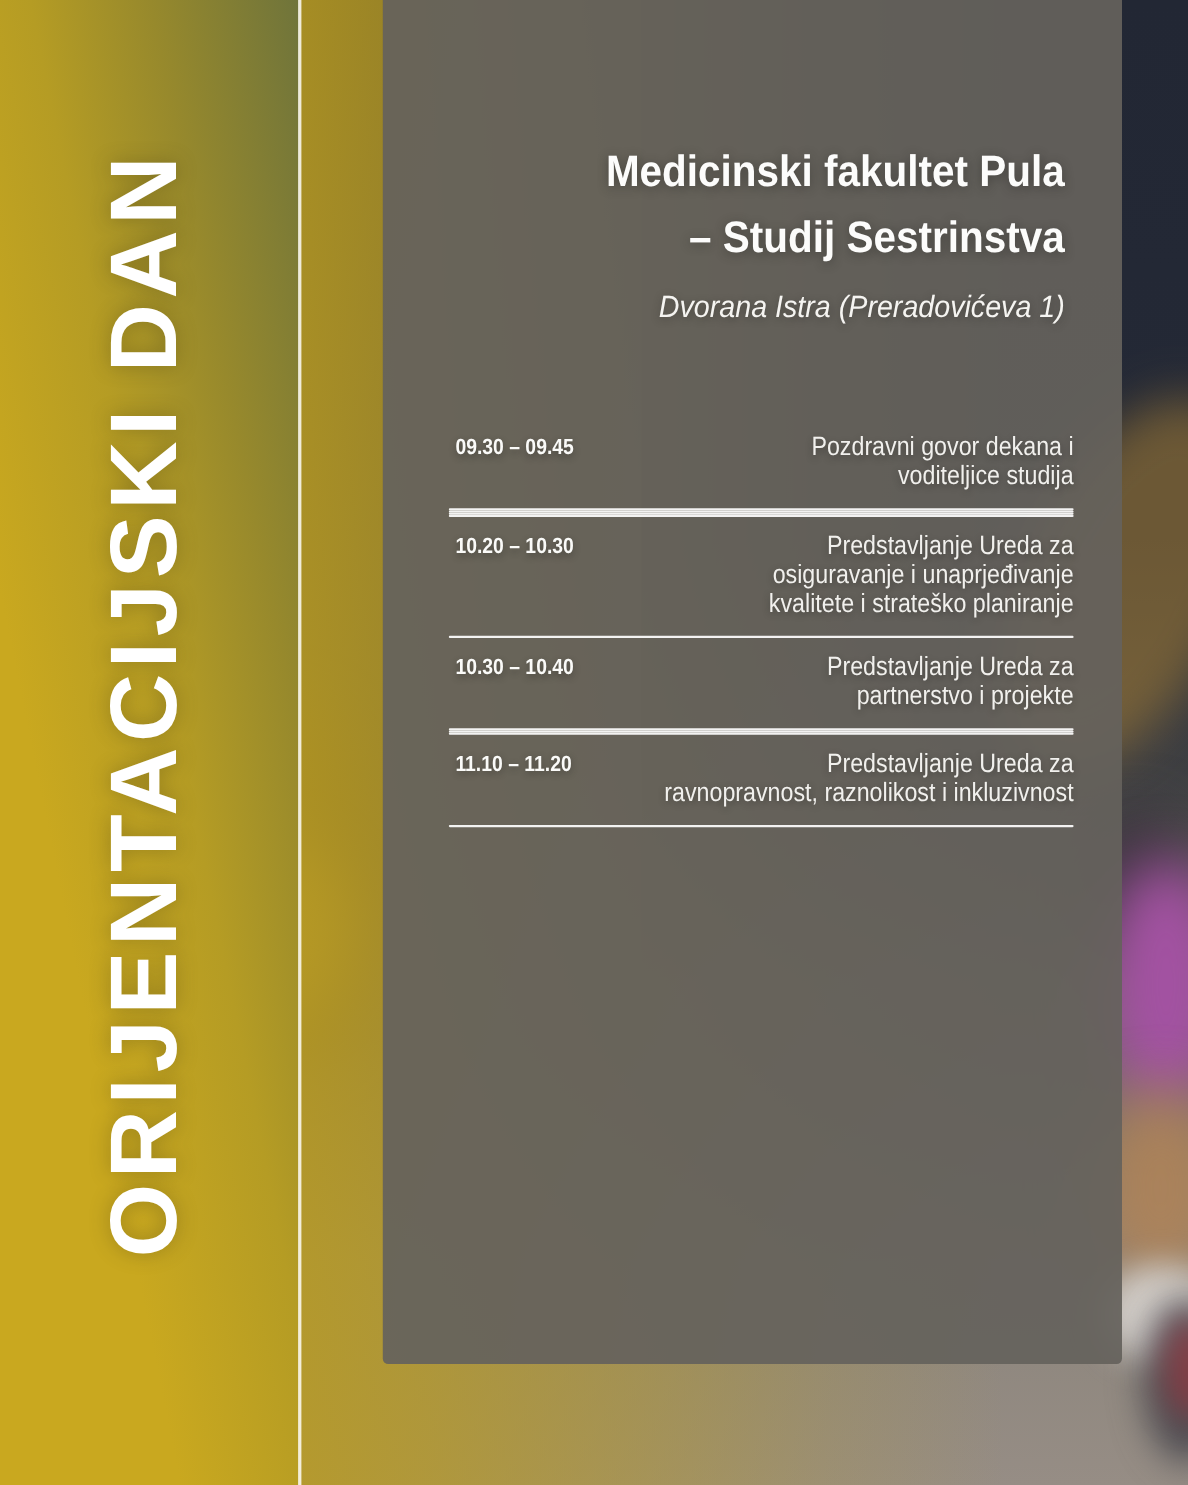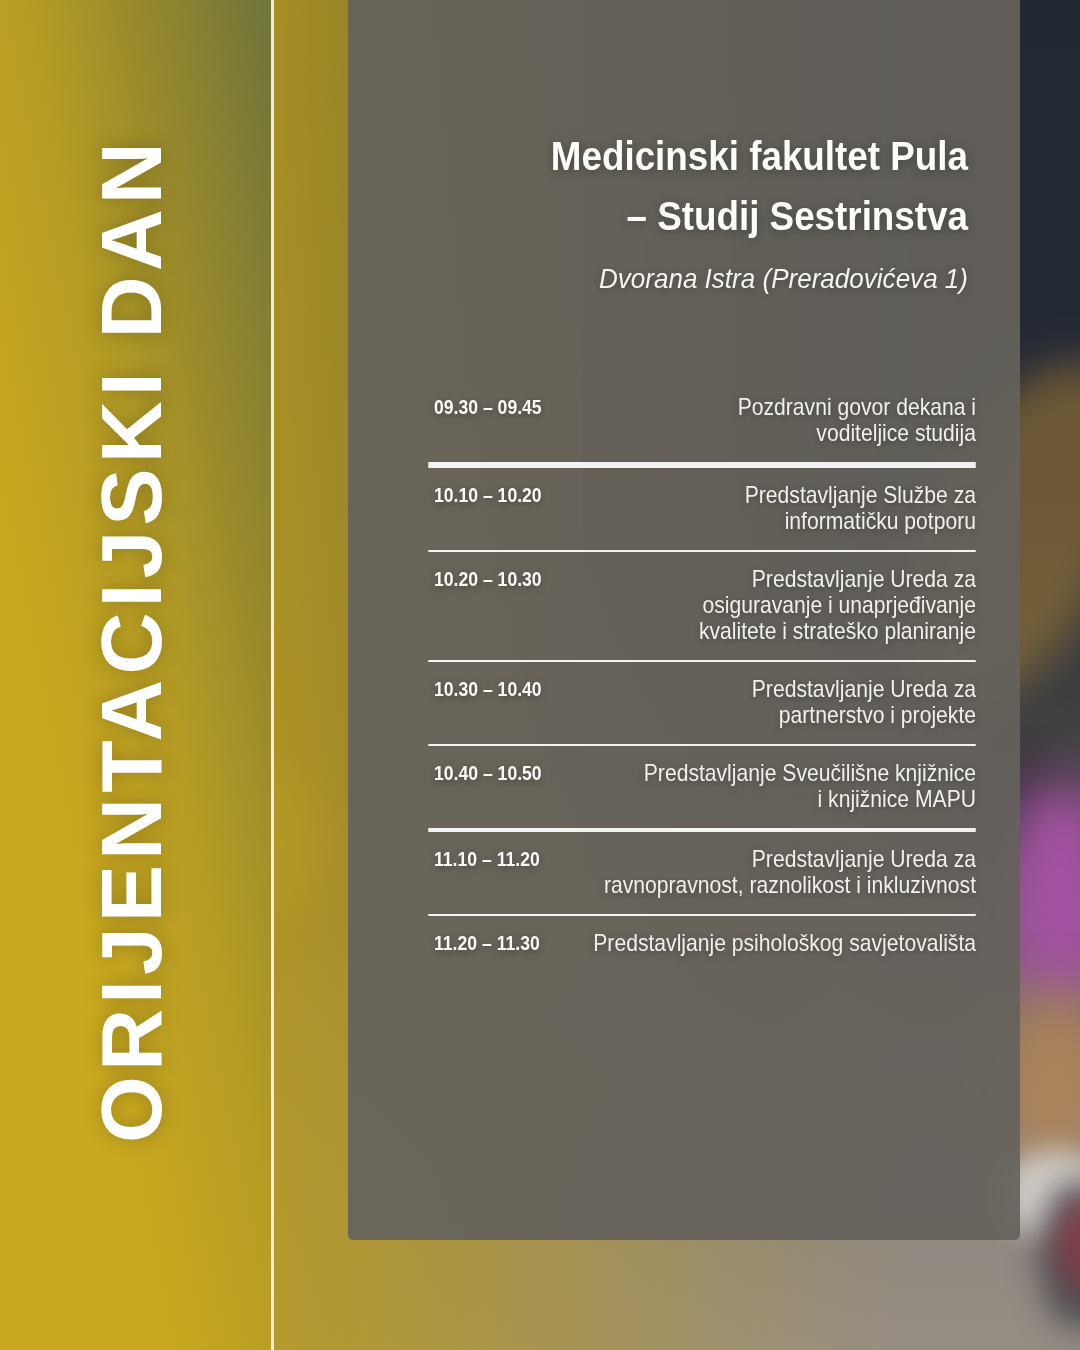--- a/index.html
+++ b/index.html
@@ -69,21 +69,21 @@
     font-size:40px; font-weight:800; line-height:60px; color:#fcfcfb;
     transform:scaleX(.92); transform-origin:100% 50%;
     text-shadow:0 2px 10px rgba(35,35,30,.45);
   }
   .venue-subtitle {
     margin-top:16px; font-size:28px; line-height:34px; font-style:italic;
     color:#f5f4f1; transform:scaleX(.93); transform-origin:100% 50%;
     text-shadow:0 2px 8px rgba(35,35,30,.4);
   }
 
-  .schedule { margin-top:84px; padding:0 44px 0 80px; }
+  .schedule { margin-top:84px; padding:0 44px 0 60px; }
   .row { position:relative; padding:14px 0 16px; }
   .time {
     position:absolute; left:6px; top:14px;
     font-size:20px; font-weight:700; color:#fafaf8; white-space:nowrap;
     line-height:26px; transform:scaleX(.88); transform-origin:0 50%;
     text-shadow:0 2px 7px rgba(35,35,30,.45);
   }
   .desc {
     width:100%; text-align:right; white-space:pre-line;
     font-size:24px; line-height:26px; color:#f1f0ed;
@@ -127,52 +127,38 @@
 
     <div class="schedule">
         <div class="row">
           <div class="time">09.30 – 09.45</div>
           <div class="desc">Pozdravni govor dekana i
 voditeljice studija</div>
         </div>
         <div class="sep"></div>
         <div class="sep"></div>
         <div class="sep"></div>
-        <div class="row">
-          <div class="time">10.10 – 10.20</div>
-          <div class="desc">Predstavljanje Službe za
-informatičku potporu</div>
-        </div>
         <div class="sep"></div>
         <div class="row">
           <div class="time">10.20 – 10.30</div>
           <div class="desc">Predstavljanje Ureda za
 osiguravanje i unaprjeđivanje
 kvalitete i strateško planiranje</div>
         </div>
         <div class="sep"></div>
         <div class="row">
           <div class="time">10.30 – 10.40</div>
           <div class="desc">Predstavljanje Ureda za
 partnerstvo i projekte</div>
         </div>
         <div class="sep"></div>
-        <div class="row">
-          <div class="time">10.40 – 10.50</div>
-          <div class="desc">Predstavljanje Sveučilišne knjižnice
-i knjižnice MAPU</div>
-        </div>
         <div class="sep"></div>
         <div class="sep"></div>
         <div class="row">
           <div class="time">11.10 – 11.20</div>
           <div class="desc">Predstavljanje Ureda za
 ravnopravnost, raznolikost i inkluzivnost</div>
         </div>
         <div class="sep"></div>
-        <div class="row">
-          <div class="time">11.20 – 11.30</div>
-          <div class="desc">Predstavljanje psihološkog savjetovališta</div>
-        </div>
       </div>
   </div>
 
 </div>
 
 </body></html>

